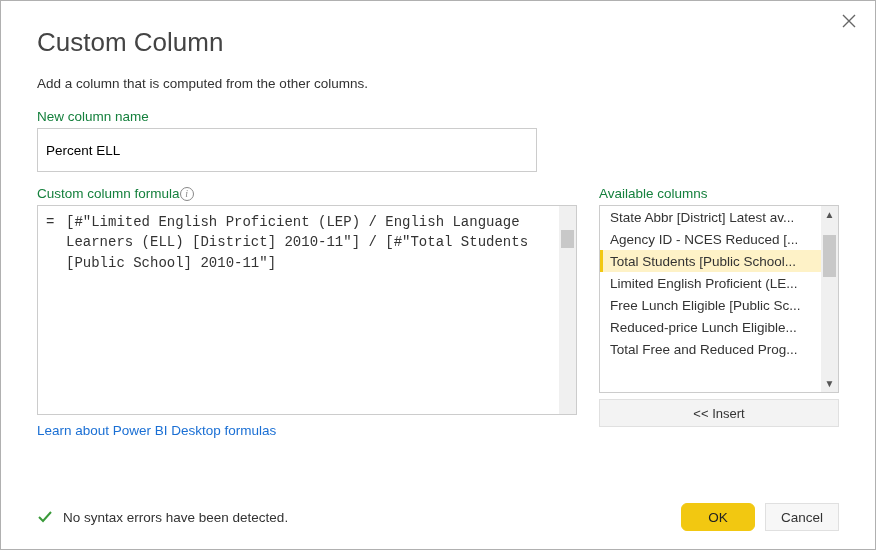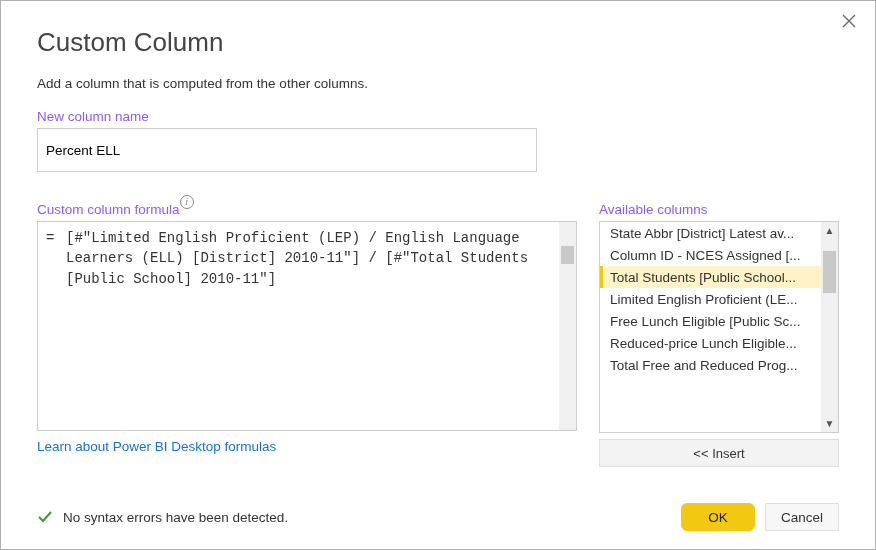--- a/index.html
+++ b/index.html
@@ -35,23 +35,22 @@
     color: #444;
     margin: 0 0 18px 0;
   }
   .subtitle {
     font-size: 13.5px;
     color: #333;
     margin-bottom: 18px;
   }
   .field-label {
     font-size: 13.5px;
-    color: #8b5cf6;
+    color: #15803d;
     margin-bottom: 4px;
-    margin-top: 16px;
   }
   .name-input {
     width: 500px;
     height: 28px;
     border: 1px solid #ccc;
     padding: 21px 8px;
     font-size: 13.5px;
     font-family: inherit;
     margin-bottom: 14px;
     outline: none;
@@ -120,21 +119,21 @@
   }
   .learn-link {
     color: #1a6fd4;
     font-size: 13.5px;
     cursor: pointer;
     margin-top: 8px;
     display: inline-block;
   }
   .avail-list {
     border: 1px solid #ccc;
-    height: 212px;
+    height: 188px;
     overflow: hidden;
     position: relative;
     font-size: 13.5px;
     background: #fff;
   }
   .avail-item {
     padding: 3.5px 10px;
     white-space: nowrap;
     overflow: hidden;
     text-overflow: ellipsis;
@@ -236,21 +235,21 @@
         </div>
       </div>
       <span class="learn-link">Learn about Power BI Desktop formulas</span>
     </div>
 
     <div class="avail-col">
       <div class="field-label">Available columns</div>
       <div class="avail-list">
         <div id="avail-items">
             <div class="avail-item">State Abbr [District] Latest av...</div>
-            <div class="avail-item">Column ID - NCES Assigned [...</div>
+            <div class="avail-item">Agency ID - NCES Reduced [...</div>
             <div class="avail-item selected">Total Students [Public School...</div>
             <div class="avail-item">Limited English Proficient (LE...</div>
             <div class="avail-item">Free Lunch Eligible [Public Sc...</div>
             <div class="avail-item">Reduced-price Lunch Eligible...</div>
             <div class="avail-item">Total Free and Reduced Prog...</div>
           </div>
         <div class="avail-vscroll">
           <div class="arrow">▲</div>
           <div class="track">
               <div class="thumb"></div>

